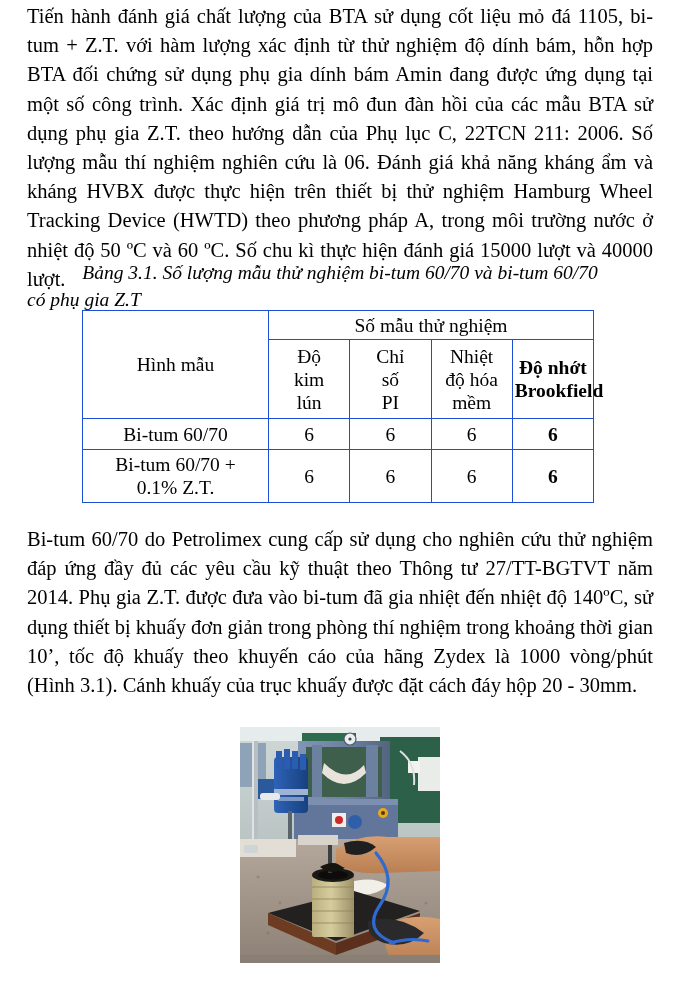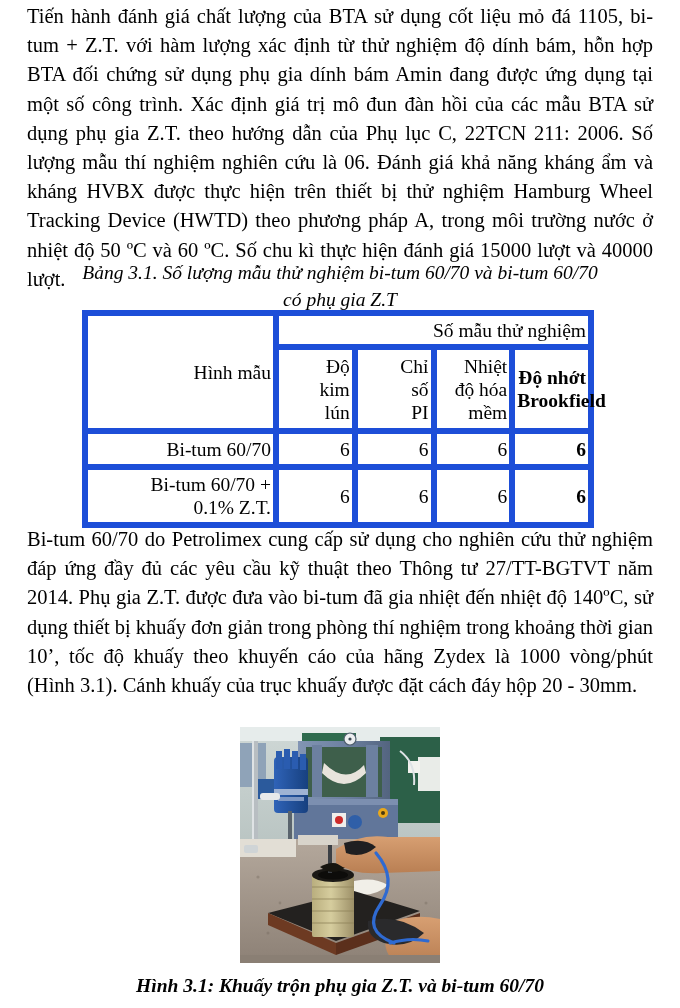--- a/index.html
+++ b/index.html
@@ -45,38 +45,38 @@
     left: 27px;
     width: 626px;
     top: 259px;
     font-size: 19.5px;
     line-height: 27px;
     font-weight: normal;
     font-style: italic;
     text-align: center;
   }
   .table-caption .cap-l1 { display: block; text-align: center; }
-  .table-caption .cap-l2 { display: block; text-align: center; }
+  .table-caption .cap-l2 { display: block; text-align: left; }
 
   
   .tbl-wrap {
     position: absolute;
     left: 82px;
     top: 310px;
   }
   table.samples {
     border-collapse: collapse;
     table-layout: fixed;
     width: 512px;
     font-size: 19.5px;
     line-height: 23px;
   }
   table.samples td {
-    border: 6px solid #1d4ed8;
-    text-align: right;
+    border: 1px solid #1d4ed8;
+    text-align: center;
     vertical-align: middle;
     padding: 1px 2px;
   }
   td.c-loai   { width: 181px; }
   td.c-kim    { width: 80px; }
   td.c-pi     { width: 65px; }
   td.c-nhiet  { width: 73px; }
   td.c-brook  { width: 113px; font-weight: bold; }
   tr.r-head1 td { height: 26px; }
   tr.r-head2 td { height: 76px; }
@@ -310,15 +310,14 @@
 
       <path d="M104 116 q20 -6 32 4 q-14 12 -30 6 z" fill="#1f1f21"></path>
 
       <path d="M136 126 q22 26 4 52 q-18 26 14 38" stroke="#2f6ad1" stroke-width="3.2" fill="none" stroke-linecap="round"></path>
       <path d="M150 216 q20 -6 38 -2" stroke="#2f6ad1" stroke-width="3" fill="none" stroke-linecap="round"></path>
 
       <rect x="0" y="228" width="200" height="8" fill="#8a7f74"></rect>
     </svg>
   </div>
 
-  <div class="figure-caption">Hình 3.1: Khuấy trộn phụ gia Z.T. và bi-tum 60/70</div>
 
 </div>
 
 </body></html>

